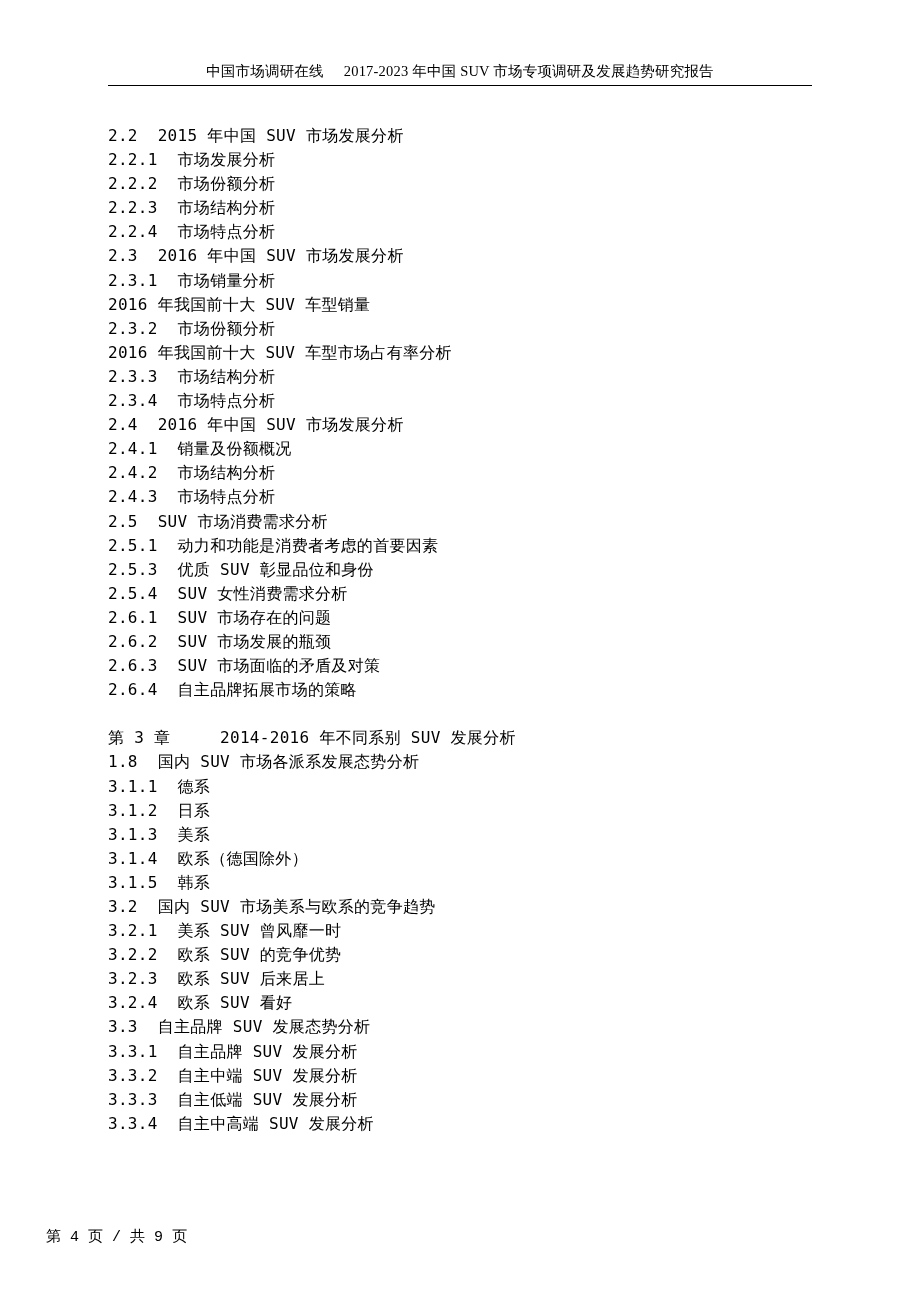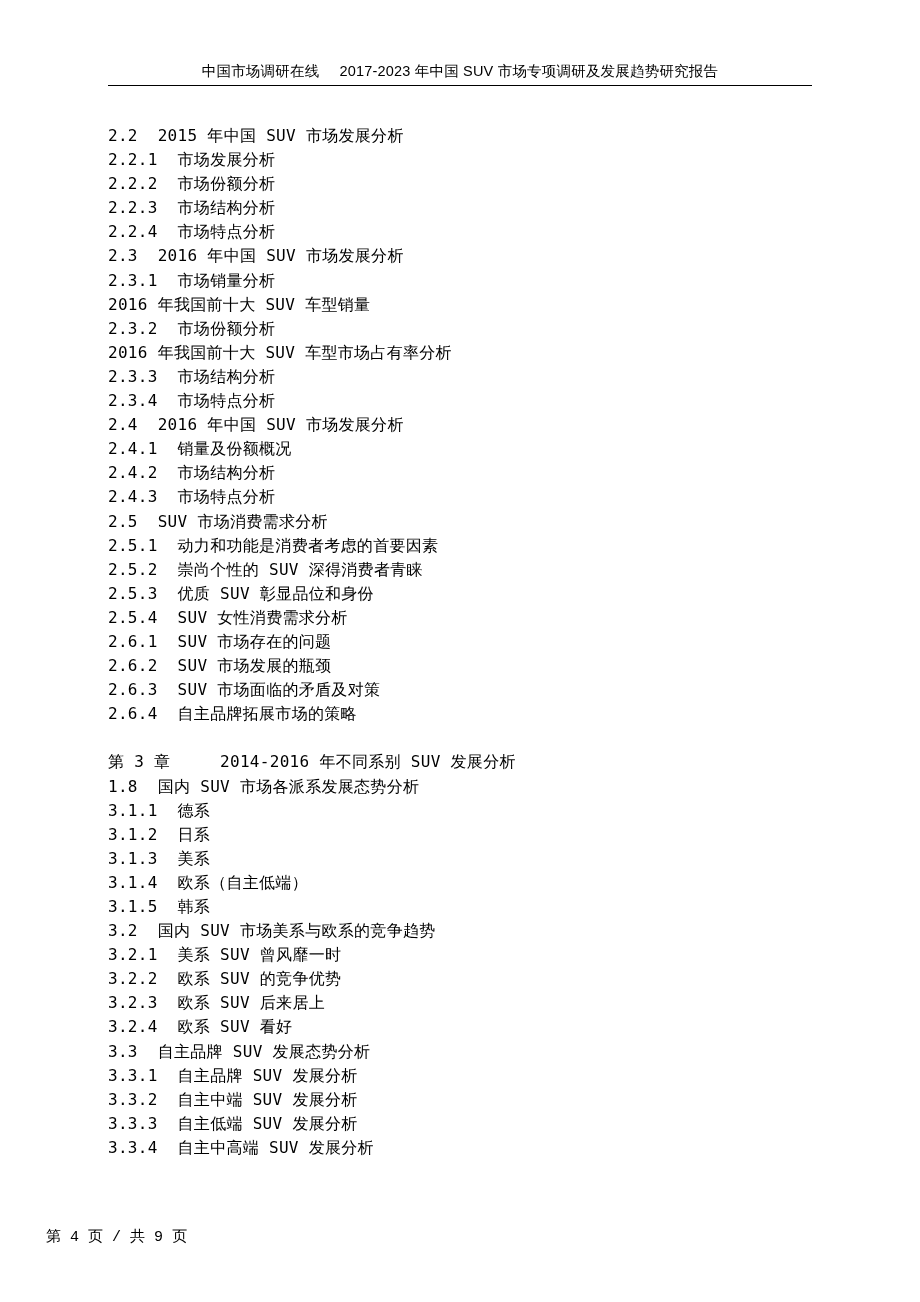--- a/index.html
+++ b/index.html
@@ -17,21 +17,21 @@
   .header {
     display: flex;
     justify-content: center;
     font-size: 14.5px;
     padding-bottom: 4px;
     border-bottom: 1.2px solid #000;
     margin-bottom: 38px;
     letter-spacing: 0.2px;
   }
   .header-left { }
-  .header-right { font-family: Liberation Sans, sans-serif; margin-left: 20px; }
+  .header-right { font-family: Liberation Serif, serif; margin-left: 20px; }
   .content {
     font-size: 16px;
     line-height: 24.1px;
   }
   .toc-line {
     white-space: pre;
     font-family: "SimSun","宋体", monospace;
     letter-spacing: 0.3px;
   }
   .gap { height: 24.1px; }
@@ -65,34 +65,33 @@
       <div class="toc-line">2.3.2  市场份额分析</div>
       <div class="toc-line">2016 年我国前十大 SUV 车型市场占有率分析</div>
       <div class="toc-line">2.3.3  市场结构分析</div>
       <div class="toc-line">2.3.4  市场特点分析</div>
       <div class="toc-line">2.4  2016 年中国 SUV 市场发展分析</div>
       <div class="toc-line">2.4.1  销量及份额概况</div>
       <div class="toc-line">2.4.2  市场结构分析</div>
       <div class="toc-line">2.4.3  市场特点分析</div>
       <div class="toc-line">2.5  SUV 市场消费需求分析</div>
       <div class="toc-line">2.5.1  动力和功能是消费者考虑的首要因素</div>
-      <div class="toc-line">2.5.2  崇尚个性的 SUV 深得消费者青睐</div>
       <div class="toc-line">2.5.3  优质 SUV 彰显品位和身份</div>
       <div class="toc-line">2.5.4  SUV 女性消费需求分析</div>
       <div class="toc-line">2.6.1  SUV 市场存在的问题</div>
       <div class="toc-line">2.6.2  SUV 市场发展的瓶颈</div>
       <div class="toc-line">2.6.3  SUV 市场面临的矛盾及对策</div>
       <div class="toc-line">2.6.4  自主品牌拓展市场的策略</div>
       <div class="gap"></div>
       <div class="toc-line">第 3 章     2014-2016 年不同系别 SUV 发展分析</div>
       <div class="toc-line">1.8  国内 SUV 市场各派系发展态势分析</div>
       <div class="toc-line">3.1.1  德系</div>
       <div class="toc-line">3.1.2  日系</div>
       <div class="toc-line">3.1.3  美系</div>
-      <div class="toc-line">3.1.4  欧系（自主低端）</div>
+      <div class="toc-line">3.1.4  欧系（德国除外）</div>
       <div class="toc-line">3.1.5  韩系</div>
       <div class="toc-line">3.2  国内 SUV 市场美系与欧系的竞争趋势</div>
       <div class="toc-line">3.2.1  美系 SUV 曾风靡一时</div>
       <div class="toc-line">3.2.2  欧系 SUV 的竞争优势</div>
       <div class="toc-line">3.2.3  欧系 SUV 后来居上</div>
       <div class="toc-line">3.2.4  欧系 SUV 看好</div>
       <div class="toc-line">3.3  自主品牌 SUV 发展态势分析</div>
       <div class="toc-line">3.3.1  自主品牌 SUV 发展分析</div>
       <div class="toc-line">3.3.2  自主中端 SUV 发展分析</div>
       <div class="toc-line">3.3.3  自主低端 SUV 发展分析</div>

